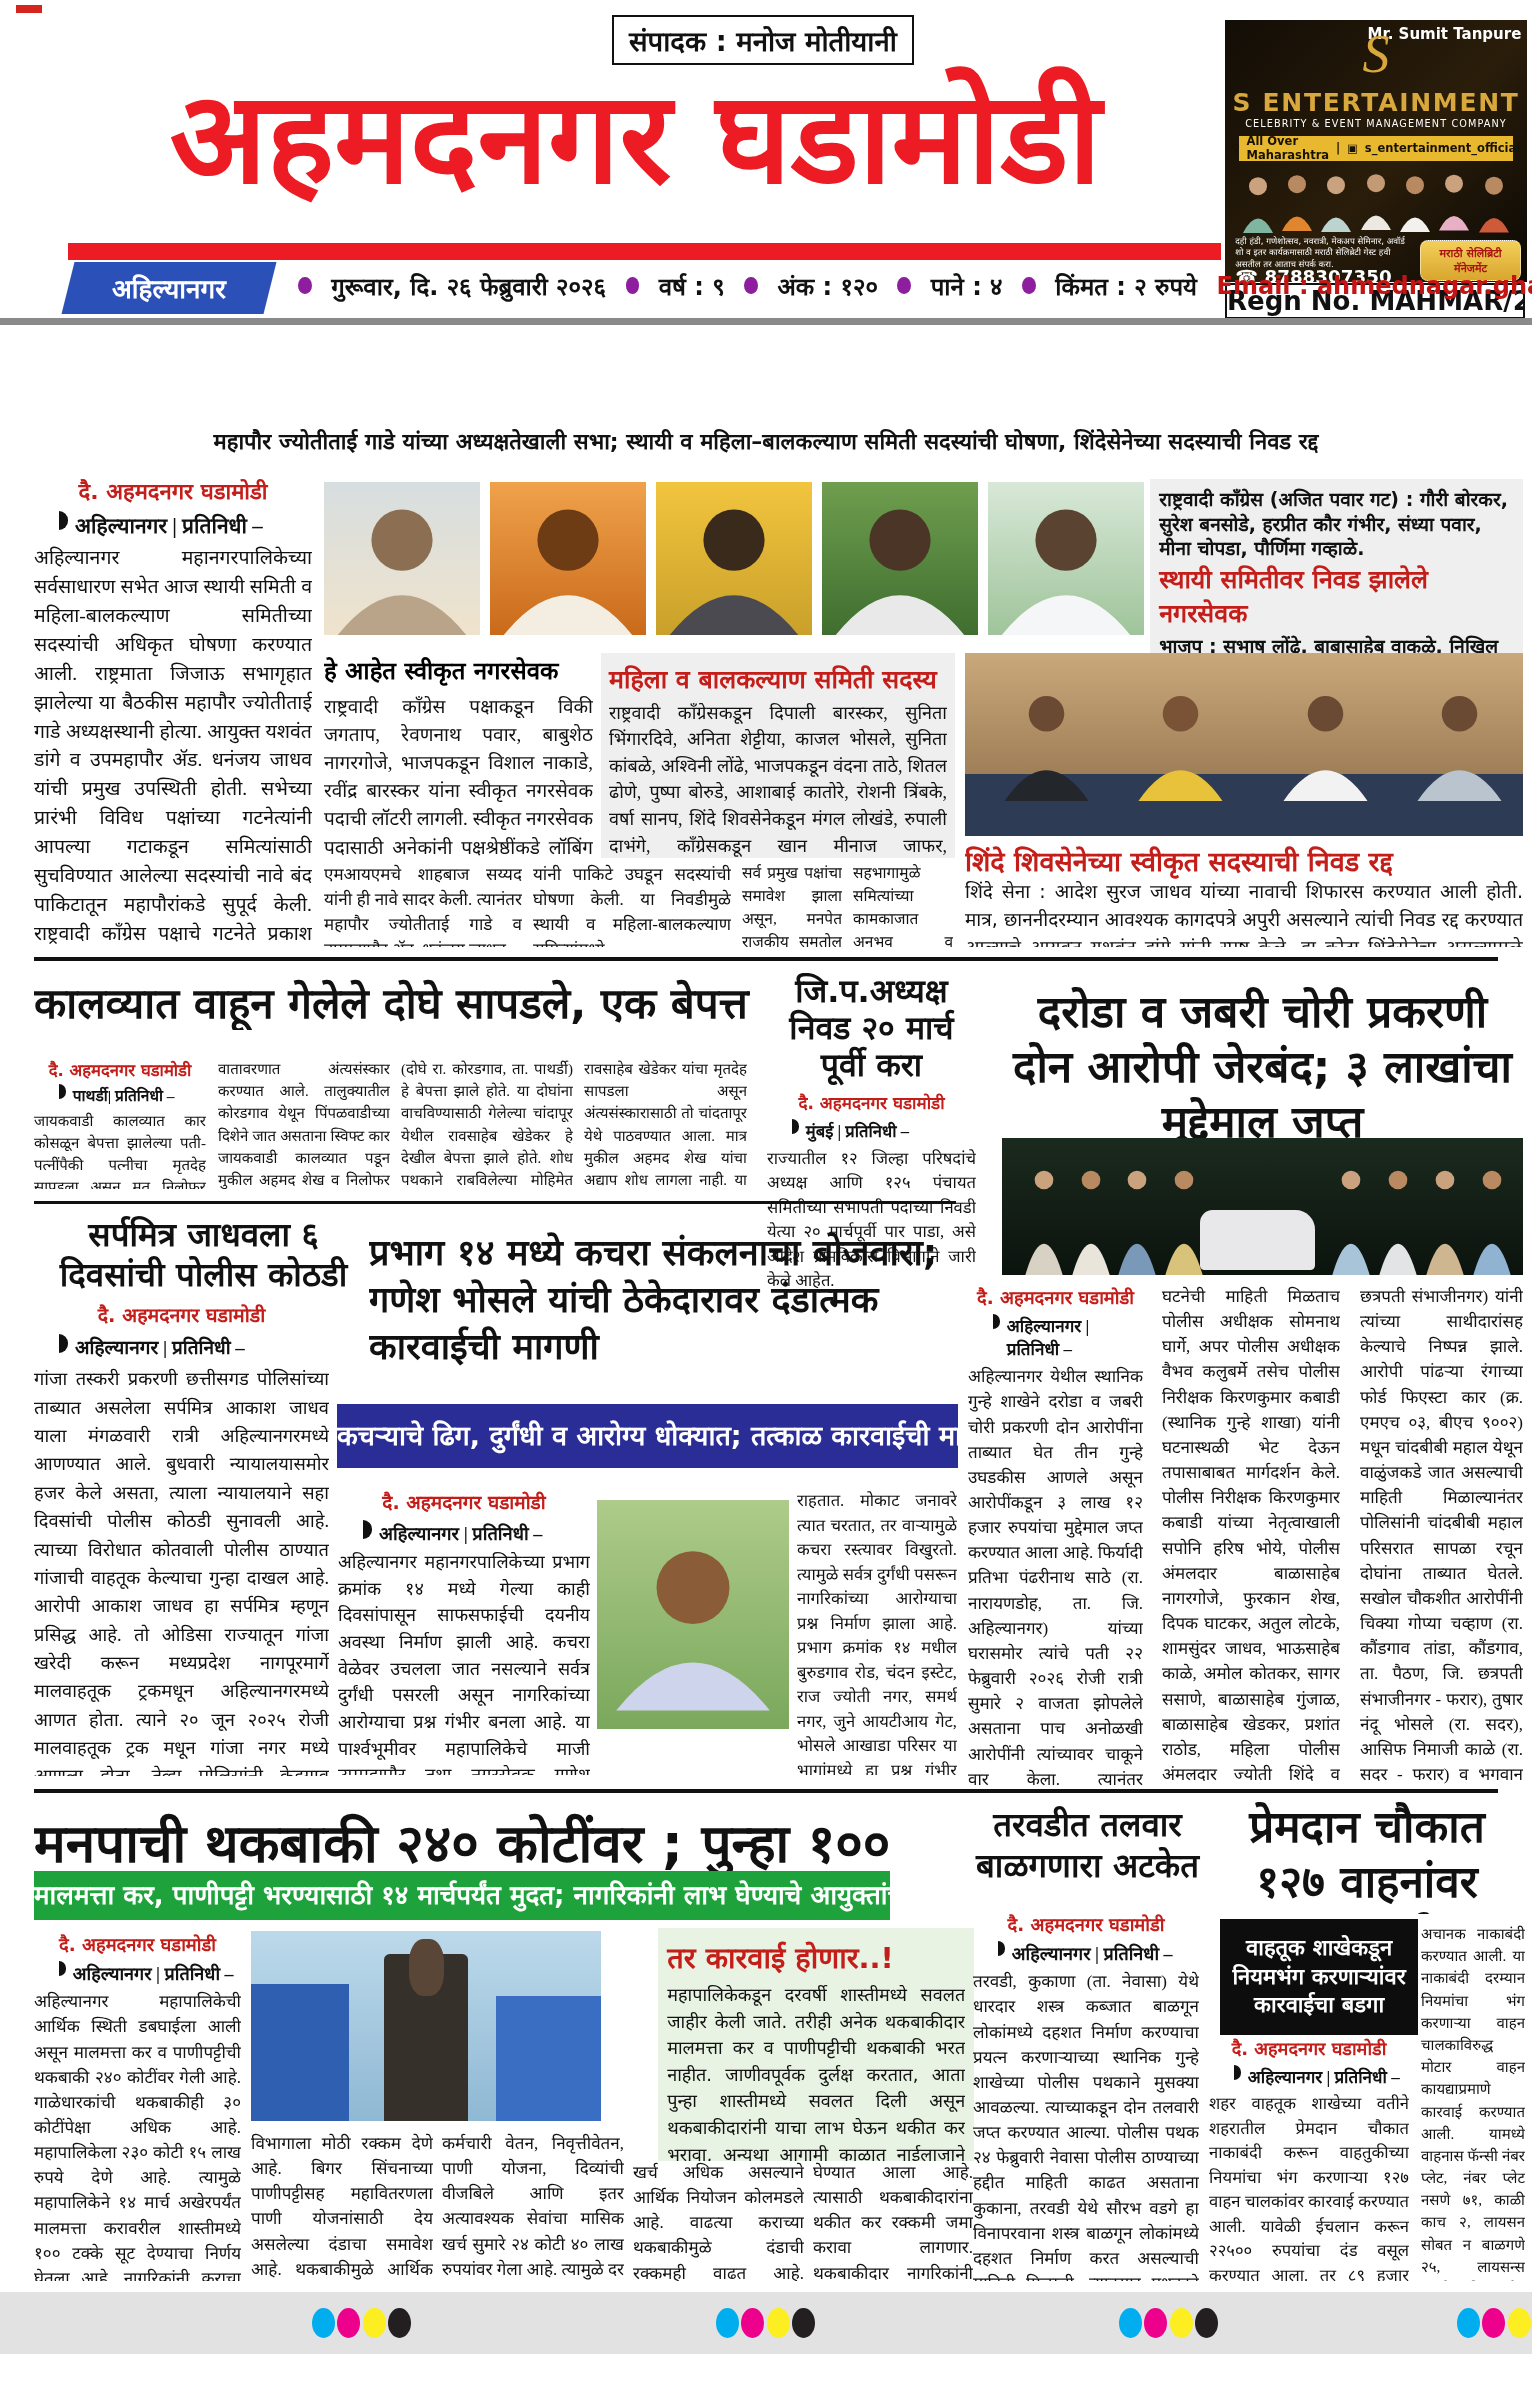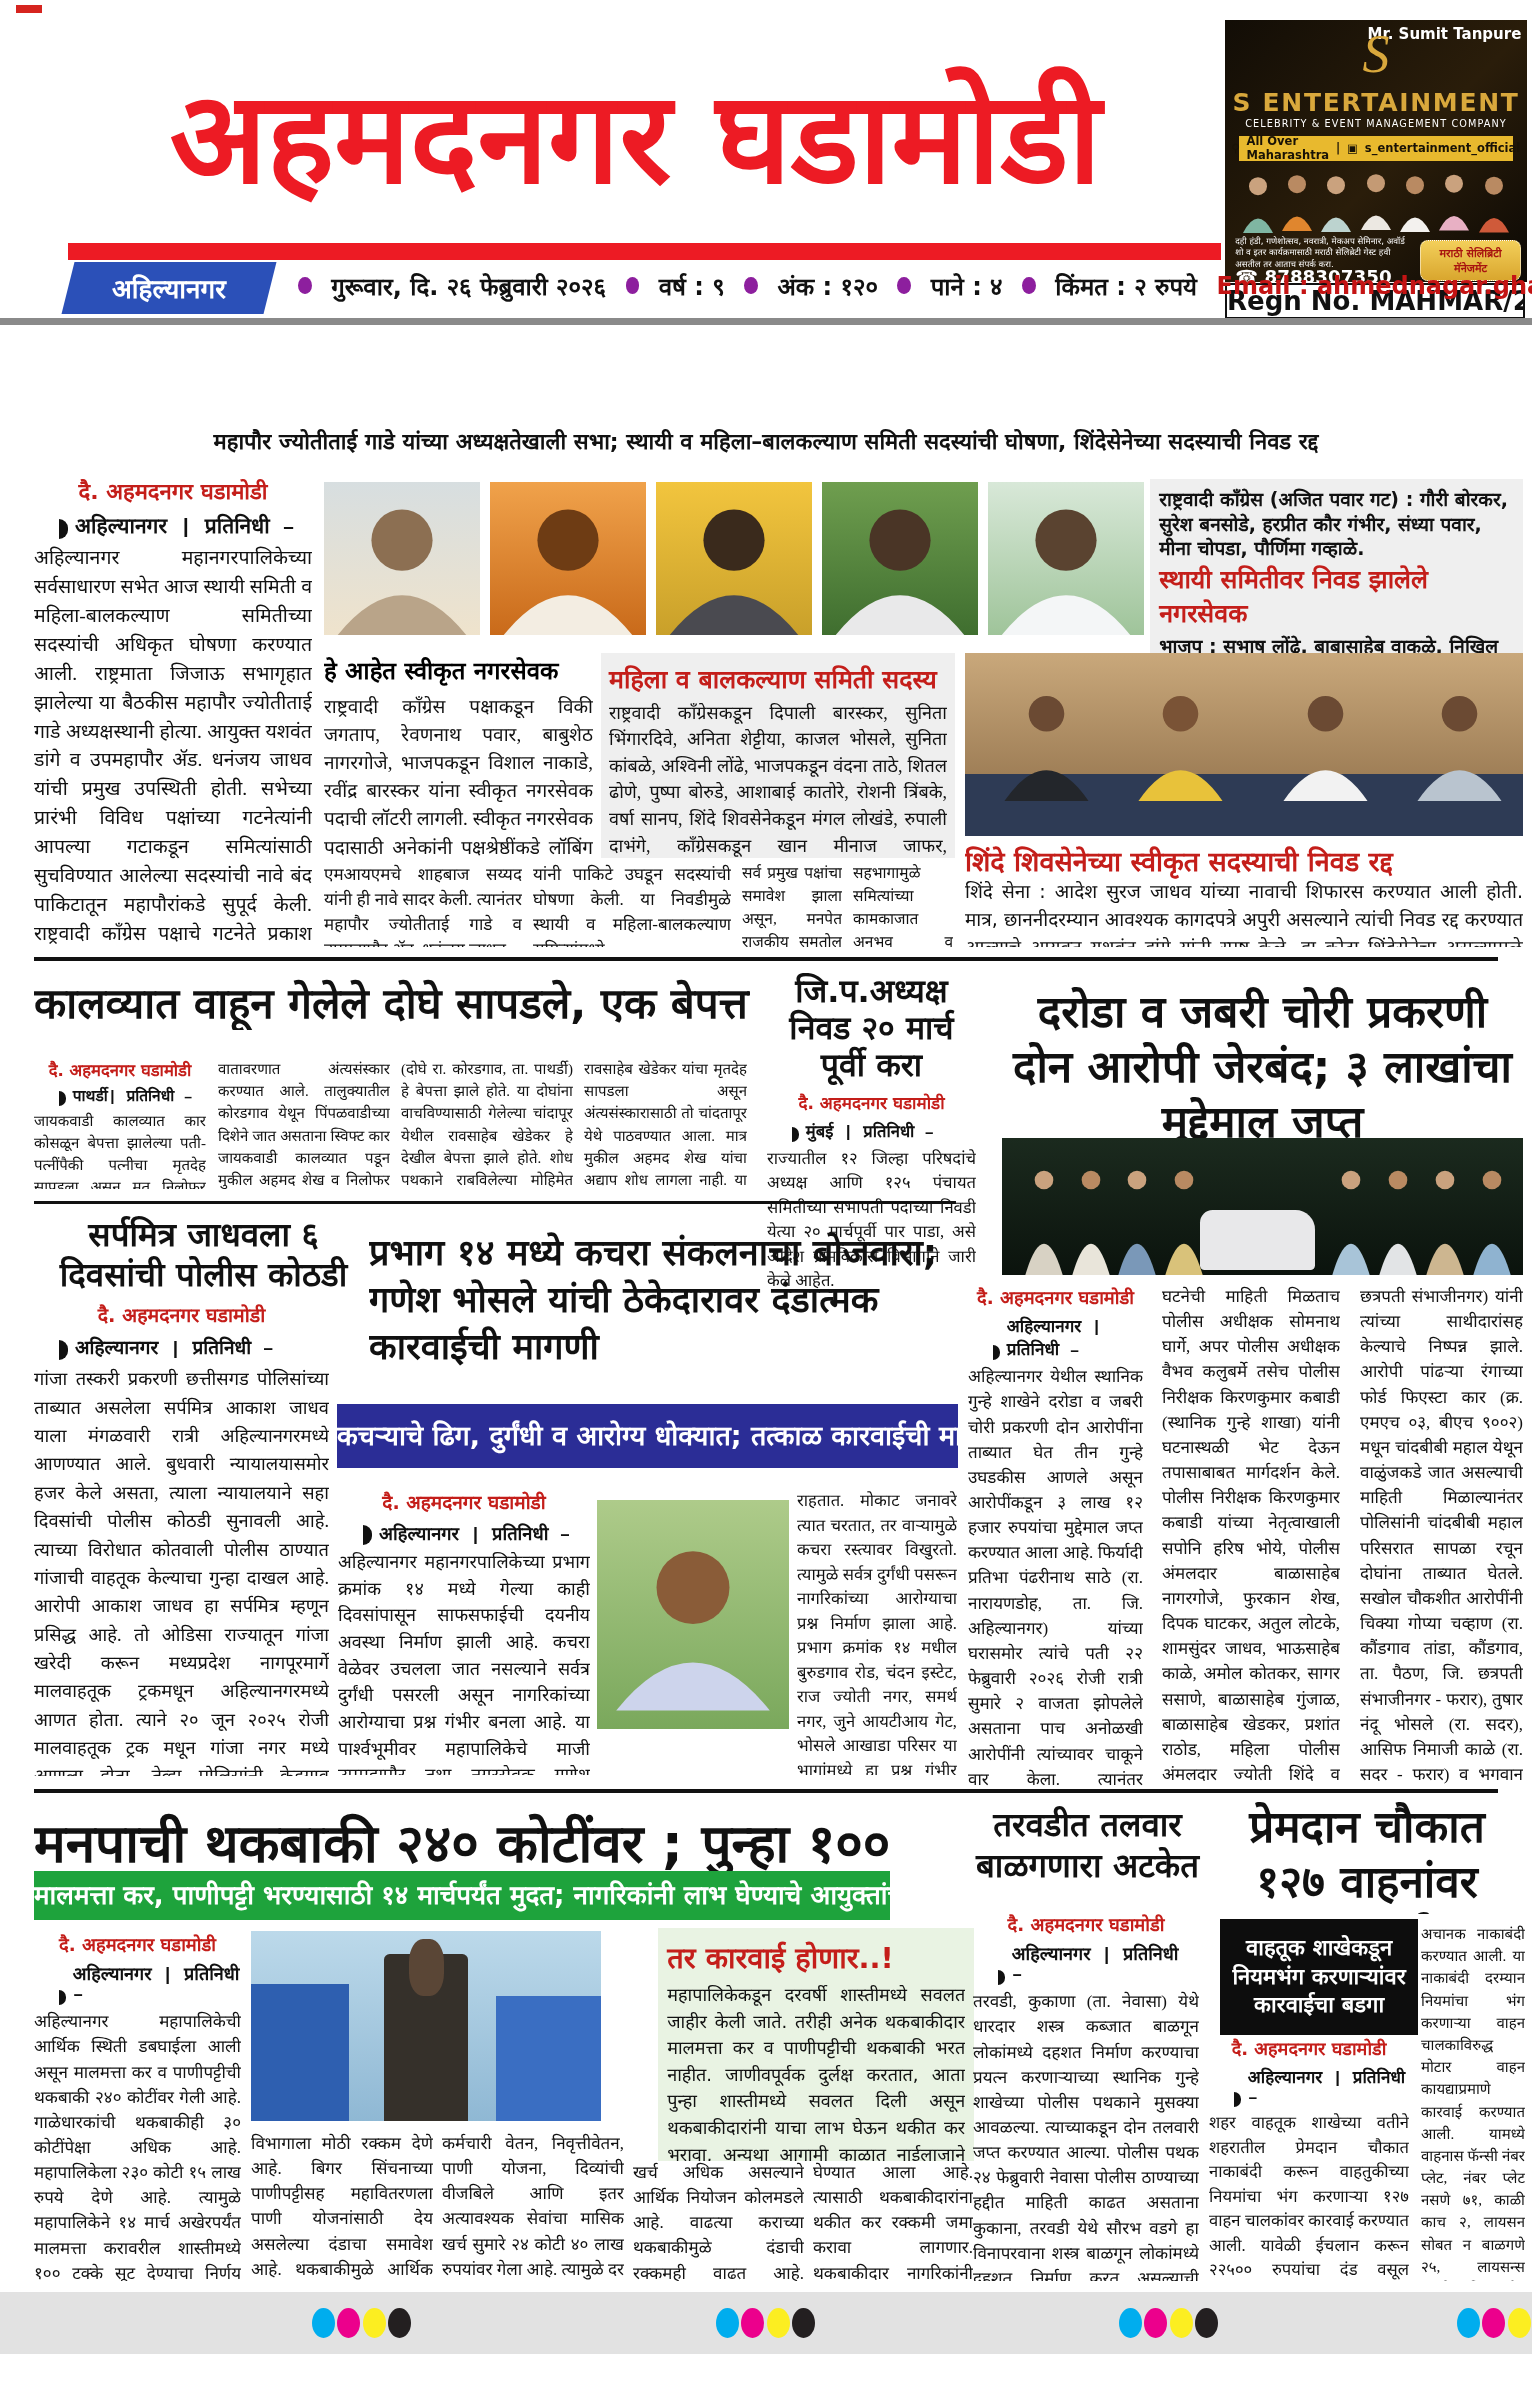--- a/index.html
+++ b/index.html
@@ -1,35 +1,36 @@
 <!DOCTYPE html>
 <html style="font-size:9.2px"><head>
 <meta charset="utf-8">
 <style>
   html,body{margin:0;padding:0;background:#fff;}
   .page{position:relative;width:1533px;height:2389px;background:#fff;overflow:hidden;
         font-family:"Liberation Serif","DejaVu Serif",serif;color:#111;}
   .abs{position:absolute;}
   .jb{text-align:justify;overflow:hidden;line-height:1.48;}
   .bl{color:#c41e1a;font-weight:bold;text-align:center;font-family:"DejaVu Sans",sans-serif;}
-  .rep{font-weight:bold;display:flex;align-items:flex-end;gap:6.9px;font-family:Liberation Mono, monospace;padding-left:25px;}
+  .rep{font-weight:bold;display:flex;align-items:flex-start;gap:6.9px;font-family:Liberation Serif, serif;padding-left:25px;}
   .rb{width:9.2px;height:19.5px;background:#111;border-radius:0 9.7px 9.7px 0;flex:0 0 auto;}
   .hd{font-weight:bold;font-family:"DejaVu Sans",sans-serif;}
   .photo{position:absolute;overflow:hidden;}
   .photo svg{display:block;}
   .dot{width:13.7px;height:17px;border-radius:50%;background:#8d1f9e;flex:0 0 auto;}
   .cm{width:23px;height:30px;border-radius:50%;}
   .kick{color:#fff;text-align:center;font-weight:bold;font-family:"DejaVu Sans",sans-serif;}
 </style>
 </head>
 <body>
 
 <div class="page">
 
   <div class="abs" style="left:16px;top:4.6px;width:26px;height:8px;background:#d6241f;"></div>
+  <div class="abs hd" style="left:612px;top:15px;border:2.9px solid #111;padding:4.6px 15px;font-size:27.5px;">संपादक : मनोज मोतीयानी</div>
   <div class="abs hd" style="left:57px;top:39px;width:1157px;height:198px;font-size:127px;line-height:198px;color:#ed1b24;text-align:center;white-space:nowrap;overflow:hidden;">अहमदनगर घडामोडी</div>
   <div class="abs" style="left:68px;top:243px;width:1153px;height:17px;background:#ed1b24;"></div>
 
   <div class="abs" style="left:1225px;top:19.5px;width:302px;height:262px;background:linear-gradient(135deg,#120d06,#2a1d0a 55%,#0c0905);color:#fff;overflow:hidden;">
     <div class="abs hd" style="right:5.7px;top:5.7px;font-size:15px;">Mr. Sumit Tanpure</div>
     <div class="abs" style="left:0;top:3.4px;width:100%;text-align:center;font-size:54px;color:#d9a83c;font-style:italic;font-family:'Liberation Serif',serif;">S</div>
     <div class="abs hd" style="left:0;top:68px;width:100%;text-align:center;font-size:25px;color:#d9a83c;letter-spacing:1.7px;">S ENTERTAINMENT</div>
     <div class="abs" style="left:0;top:98px;width:100%;text-align:center;font-size:9.7px;letter-spacing:1.1px;font-family:'DejaVu Sans',sans-serif;">CELEBRITY &amp; EVENT MANAGEMENT COMPANY</div>
     <div class="abs" style="left:13.7px;top:116px;width:274px;height:25px;background:#e8b92e;color:#181206;display:flex;align-items:center;justify-content:center;gap:6.9px;font-weight:bold;font-size:11.5px;font-family:'DejaVu Sans',sans-serif;">
       <span>⚲</span>

